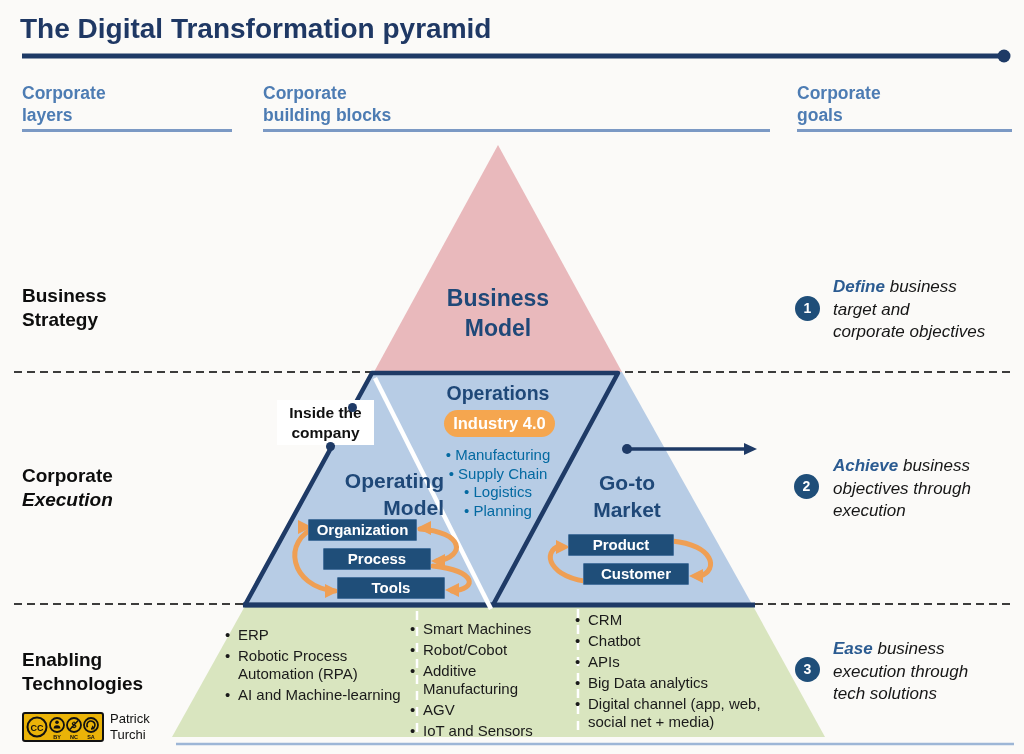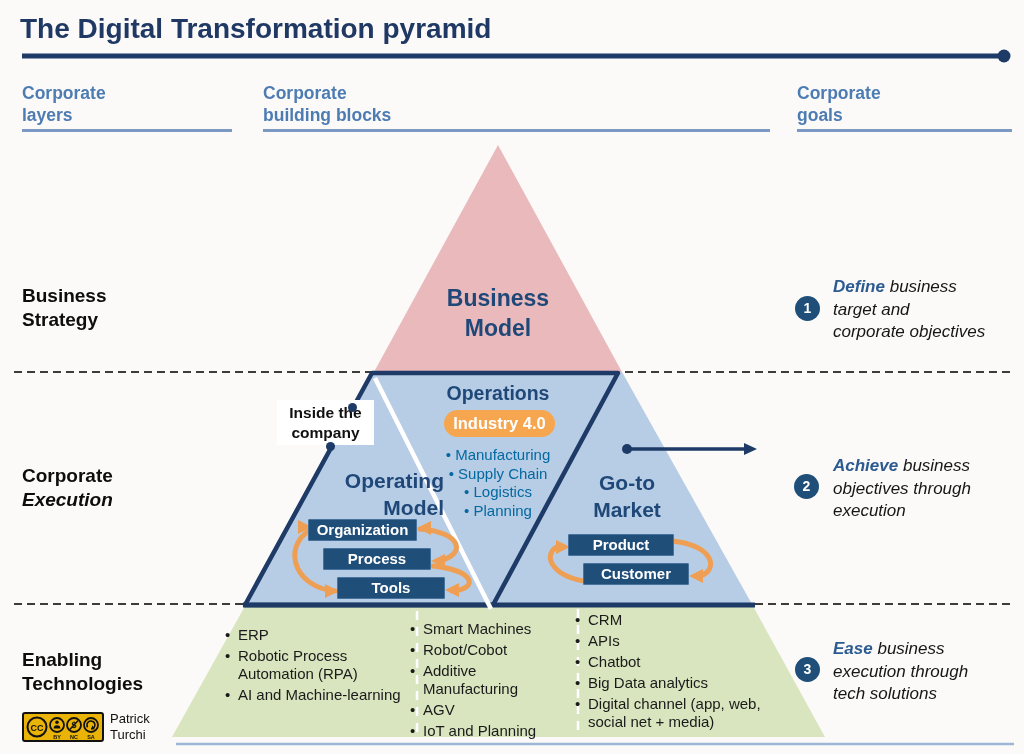--- a/index.html
+++ b/index.html
@@ -199,26 +199,26 @@
   <div class="abs tech t1">
     <div class="item">ERP</div>
     <div class="item">Robotic Process Automation (RPA)</div>
     <div class="item">AI and Machine-learning</div>
   </div>
   <div class="abs tech t2">
     <div class="item">Smart Machines</div>
     <div class="item">Robot/Cobot</div>
     <div class="item">Additive Manufacturing</div>
     <div class="item">AGV</div>
-    <div class="item">IoT and Planning</div>
+    <div class="item">IoT and Sensors</div>
   </div>
   <div class="abs tech t3">
     <div class="item">CRM</div>
+    <div class="item">Chatbot</div>
     <div class="item">APIs</div>
-    <div class="item">Chatbot</div>
     <div class="item">Big Data analytics</div>
     <div class="item">Digital channel (app, web, social net + media)</div>
   </div>
 
   <div class="abs ccbox">
     <svg width="78" height="26" viewBox="0 0 78 26">
       <circle cx="13" cy="13" r="9.5" fill="none" stroke="#111" stroke-width="2"></circle>
       <text x="13" y="16.5" font-size="9" font-weight="bold" text-anchor="middle" fill="#111" font-family="Liberation Sans, sans-serif">CC</text>
       <circle cx="33" cy="11" r="7" fill="none" stroke="#111" stroke-width="1.8"></circle>
       <circle cx="33" cy="8.2" r="1.8" fill="#111"></circle>

